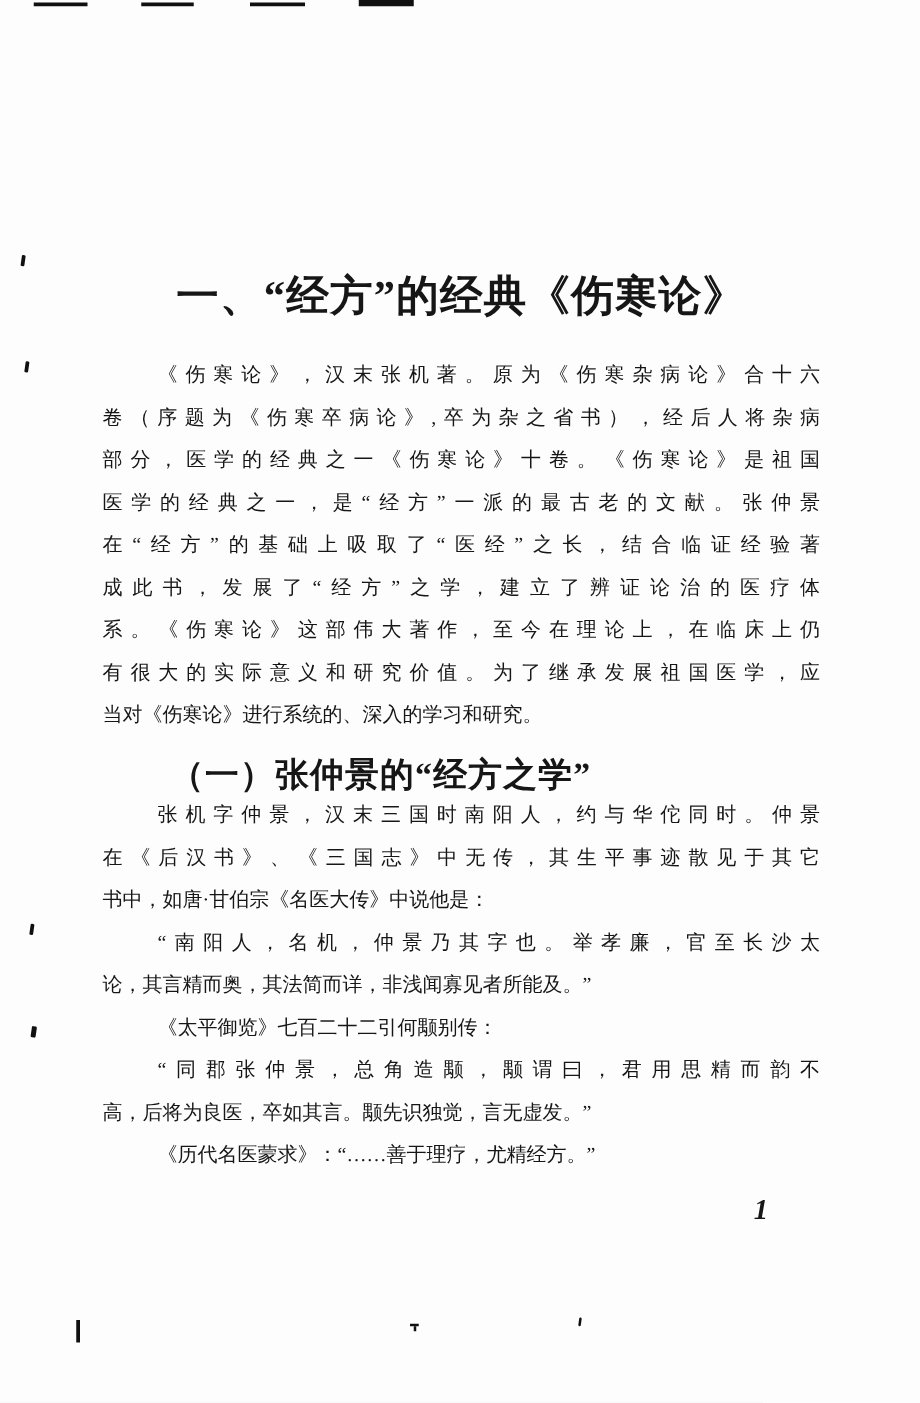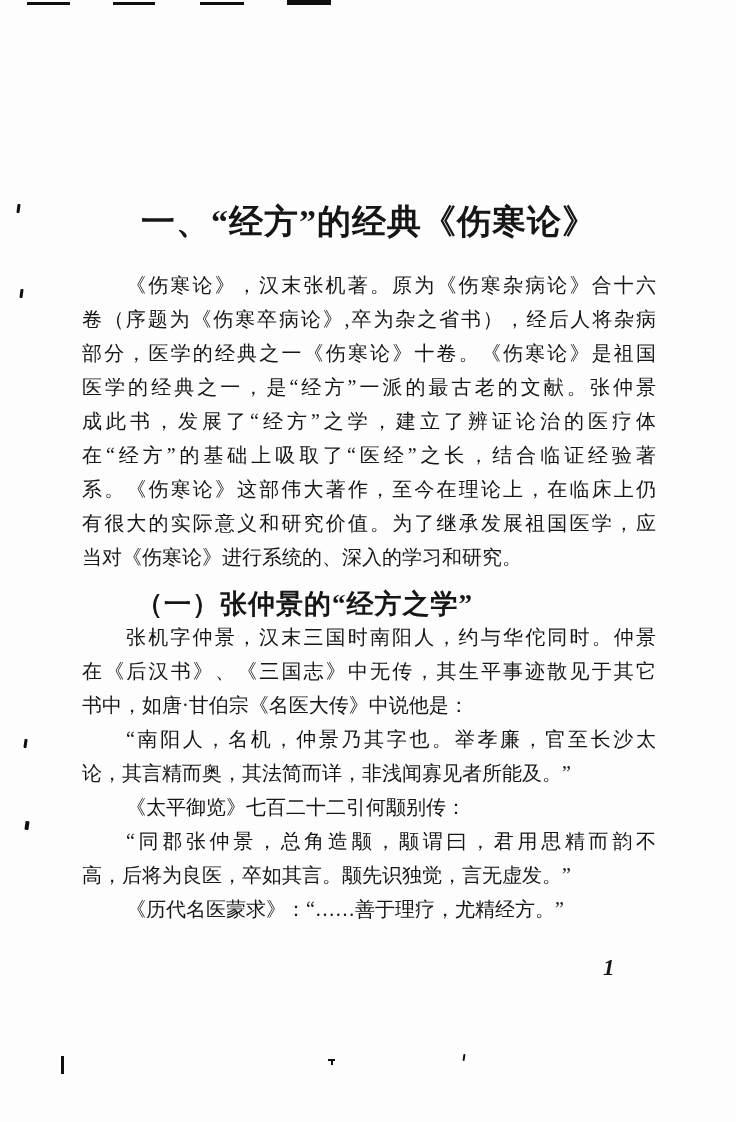--- a/index.html
+++ b/index.html
@@ -12,38 +12,38 @@
     width: 736px;
     height: 1122px;
     background: #fdfdfd;
     color: #161616;
     overflow: hidden;
     margin: 0 auto;
   }
   .content {
     position: absolute;
     left: 82px;
-    top: 0;
+    top: 16px;
     width: 574px;
   }
   .title {
     margin: 198px 0 0 0;
     font-size: 34px;
     line-height: 48px;
     font-weight: bold;
     text-align: center;
     letter-spacing: 1px;
     white-space: nowrap;
   }
   .para { margin: 0; }
   .p1 { margin-top: 22px; }
   .line {
     height: 34px;
     line-height: 34px;
-    font-size: 20px;
+    font-size: 16px;
     letter-spacing: 0;
   }
   .ind { padding-left: 44px; }
   .j {
     text-align: justify;
     text-align-last: justify;
     text-justify: inter-character;
   }
   .heading {
     margin-top: 14px;
@@ -88,22 +88,22 @@
 
   <div class="content">
 
     <div class="title">一、“经方”的经典《伤寒论》</div>
 
     <div class="para p1">
       <div class="line ind j">《伤寒论》，汉末张机著。原为《伤寒杂病论》合十六</div>
       <div class="line j">卷（序题为《伤寒卒病论》,卒为杂之省书），经后人将杂病</div>
       <div class="line j">部分，医学的经典之一《伤寒论》十卷。《伤寒论》是祖国</div>
       <div class="line j">医学的经典之一，是“经方”一派的最古老的文献。张仲景</div>
+      <div class="line j">在“经方”的基础上吸取了“医经”之长，结合临证经验著</div>
       <div class="line j">成此书，发展了“经方”之学，建立了辨证论治的医疗体</div>
-      <div class="line j">在“经方”的基础上吸取了“医经”之长，结合临证经验著</div>
       <div class="line j">系。《伤寒论》这部伟大著作，至今在理论上，在临床上仍</div>
       <div class="line j">有很大的实际意义和研究价值。为了继承发展祖国医学，应</div>
       <div class="line">当对《伤寒论》进行系统的、深入的学习和研究。</div>
     </div>
 
     <div class="heading">（一）张仲景的“经方之学”</div>
 
     <div class="para">
       <div class="line ind j">张机字仲景，汉末三国时南阳人，约与华佗同时。仲景</div>
       <div class="line j">在《后汉书》、《三国志》中无传，其生平事迹散见于其它</div>

